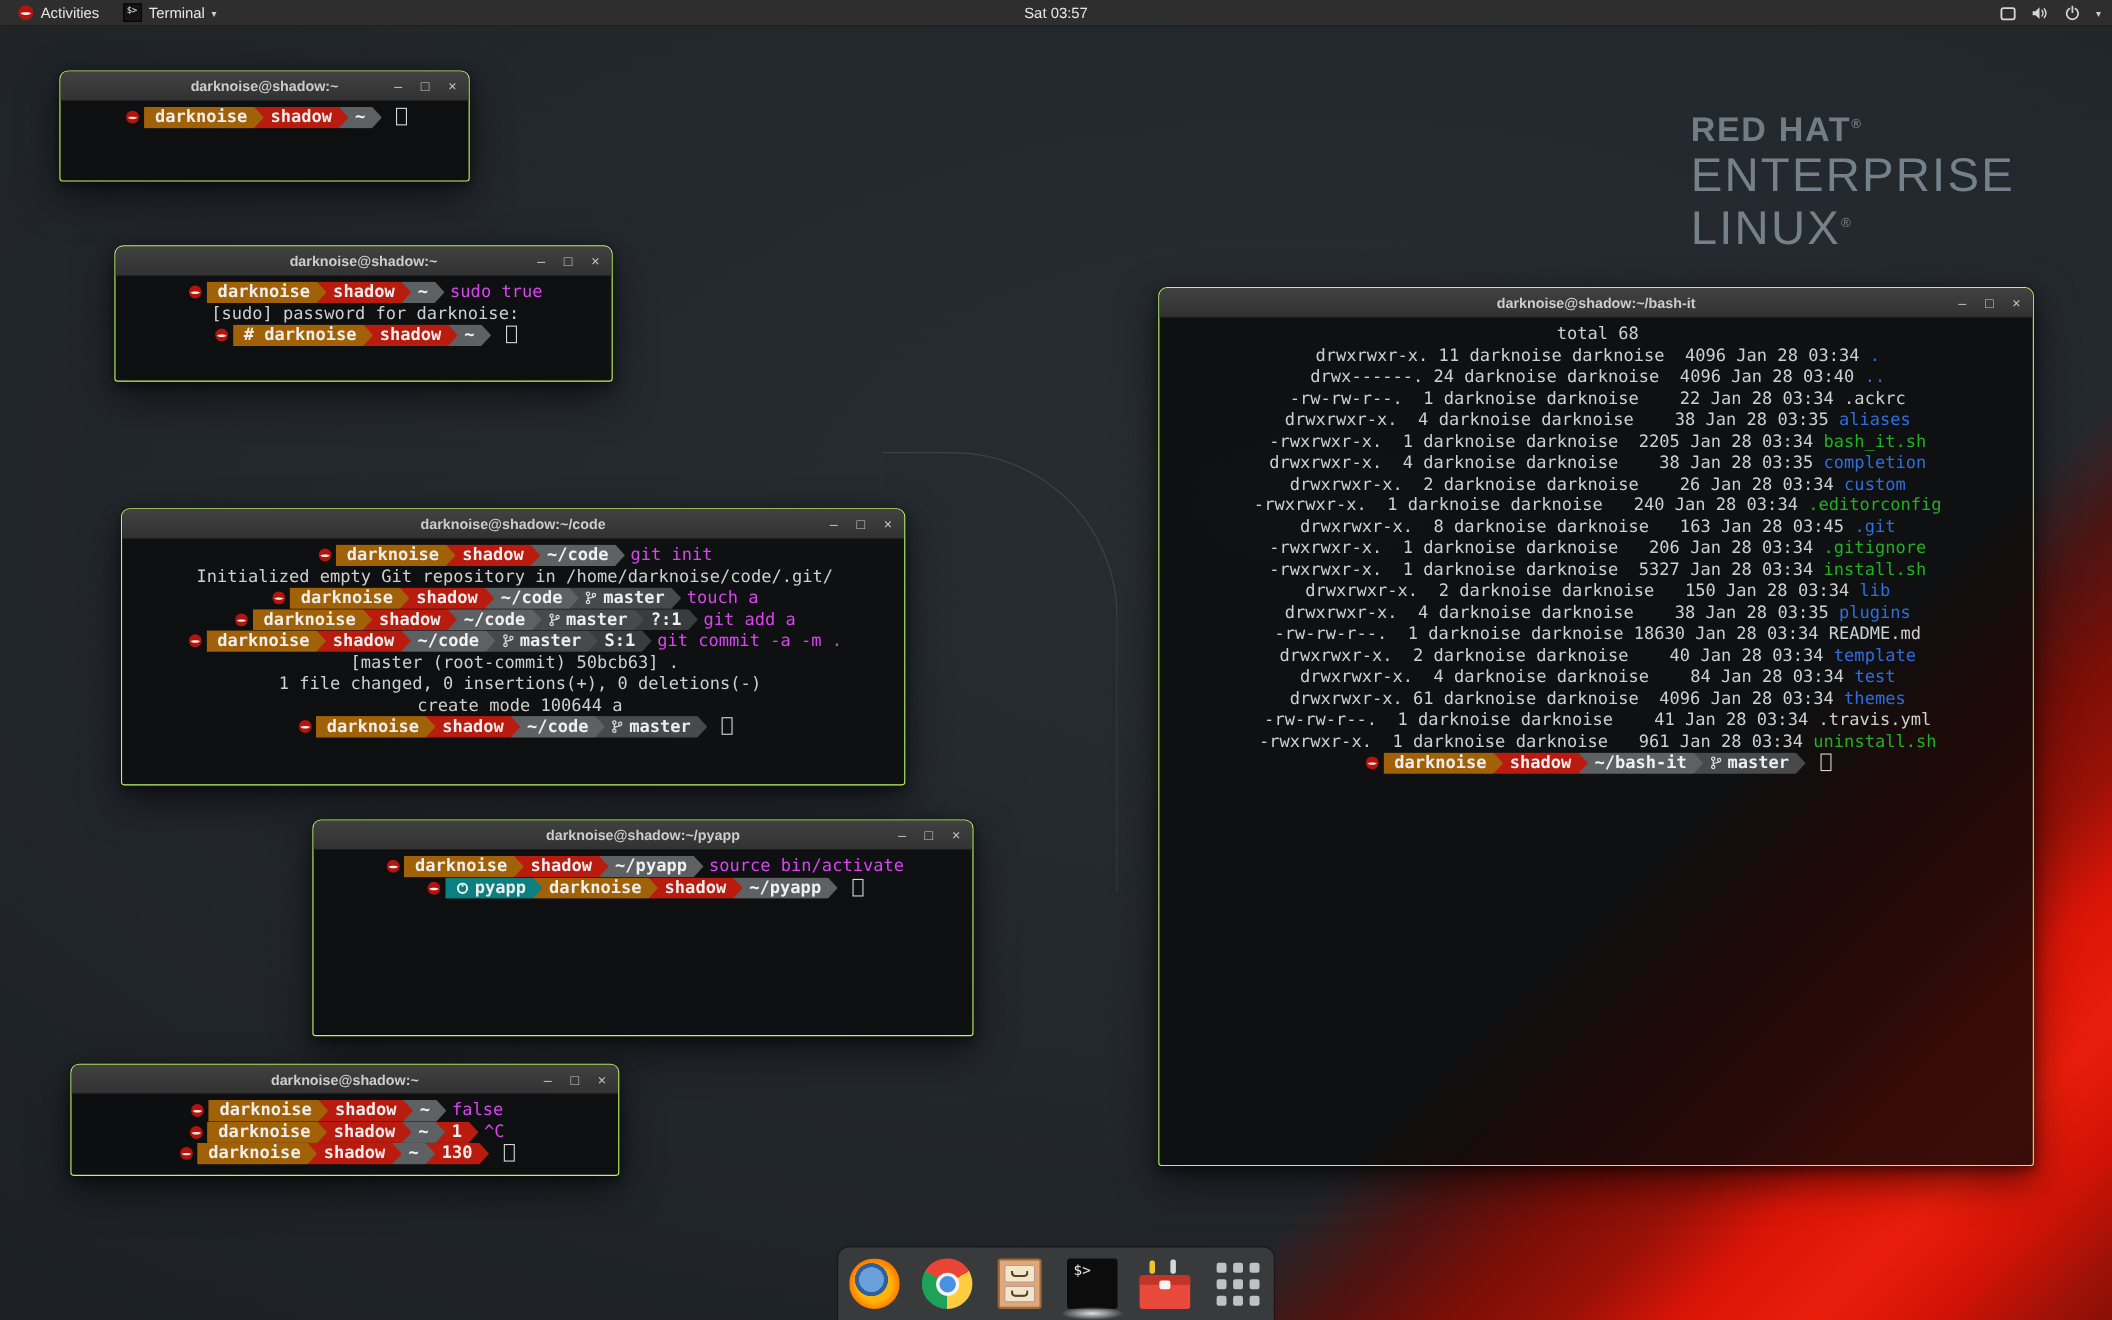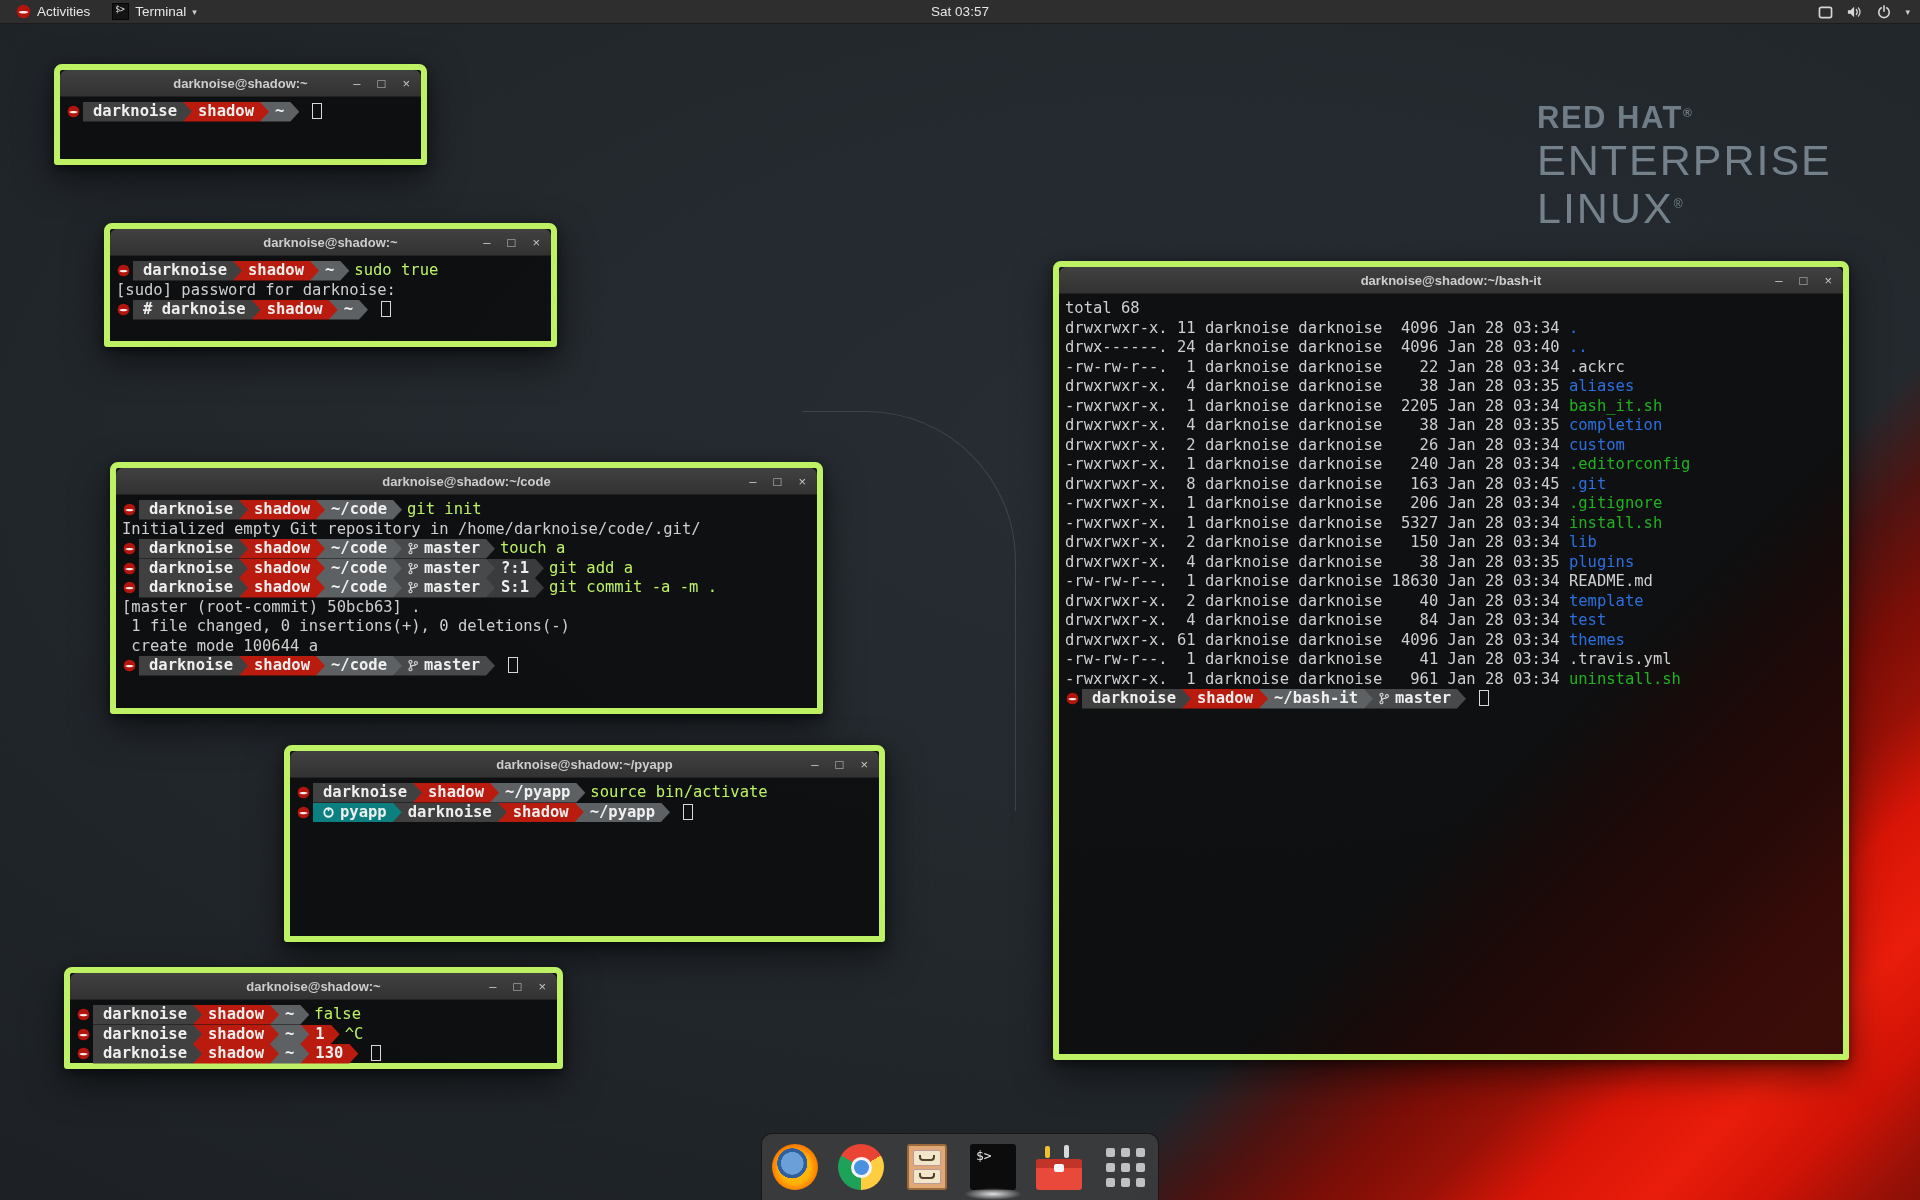--- a/index.html
+++ b/index.html
@@ -37,46 +37,46 @@
   .activities { display:flex; align-items:center; gap:6px; padding:0 8px; height:24px; cursor:default; }
   .appmenu { display:flex; align-items:center; gap:6px; padding:0 8px; height:24px; }
   .mini-term { width:17px; height:17px; background:#141414; border:1px solid #050505; color:#e8e8e8;
     font-family:"DejaVu Sans Mono", monospace; font-size:8px; line-height:8px; padding:2px 0 0 2px; }
   .caret { font-size:9px; color:#cfcfcf; }
   .tb-clock { position:absolute; left:50%; transform:translateX(-50%); font-weight:400; font-size:13.5px; }
   .tb-right { position:absolute; right:10px; top:0; height:24px; display:flex; align-items:center; gap:14px; }
   .tb-right svg { display:block; }
 
   
-  .win { position:absolute; border:6px solid #bef264; border-radius:8px 8px 3px 3px;
-    box-shadow:0 14px 36px rgba(0,0,0,.55), 0 3px 10px rgba(0,0,0,.45); background:rgba(9,9,9,.78); }
+  .win { position:absolute; border:1px solid #bef264; border-radius:8px 8px 3px 3px;
+    box-shadow:0 14px 36px rgba(0,0,0,.55), 0 3px 10px rgba(0,0,0,.45); background:rgba(9,9,9,.78);text-align:center; }
   .tb2 { height:27px; border-radius:7px 7px 0 0; background:linear-gradient(#414141,#323232);
     border-bottom:1px solid #222; position:relative; display:flex; align-items:center; justify-content:center; }
   .tb2 .wtitle { color:#cdcdcd; font-size:13px; font-weight:700; }
   .wbtns { position:absolute; right:11px; top:0; height:100%; display:flex; gap:17px; align-items:center;
     color:#c6c6c6; font-size:13px; }
   .wbtns span { cursor:default; line-height:1; }
   .tbody { padding:5px 3px; font-family:"DejaVu Sans Mono", monospace; font-size:15.5px;
     line-height:19.5px; color:#cfcfcf; }
   .tline { white-space:pre; height:19.5px; position:relative; }
 
   .seg { display:inline-flex; align-items:center; height:19.5px; padding:0 15px 0 10px;
     position:relative; vertical-align:top; color:#eee; font-weight:700; white-space:pre;
     clip-path:polygon(0 0, calc(100% - 9px) 0, 100% 50%, calc(100% - 9px) 100%, 0 100%); }
   .seg.follow { margin-left:-9px; padding-left:15px; }
-  .s-r1 { background:#404040; }
+  .s-r1 { background:#a16207; }
   .s-r2 { background:#b91b0e; }
   .s-gy { background:#5d6163; color:#f0f0f0; }
   .s-git { background:#47494b; }
   .s-st  { background:#393b3d; }
   .s-ex  { background:#b91b0e; }
   .s-venv{ background:#0c7f80; }
   .seg .bicon { margin-right:6px; display:inline-block; }
   .hat { display:inline-flex; align-items:center; justify-content:center; width:20px; height:19.5px; vertical-align:top; }
-  .cmd { color:#bef264; margin-left:5px; white-space:pre; }
+  .cmd { color:#d946ef; margin-left:5px; white-space:pre; }
   .cursor { display:inline-block; width:10px; height:16px; border:1.5px solid #d8d8d8;
     margin-left:13px; vertical-align:-3px; }
   .outtext { white-space:pre; color:#cfcfcf; padding-left:3px; }
   .c-dir { color:#2d6fe0; }
   .c-exe { color:#21b121; }
   .c-plain { color:#cfcfcf; }
 
   
   .dock { position:absolute; left:50%; bottom:0; transform:translateX(-50%);
     width:396px; height:66px; background:rgba(57,59,61,.97); border-radius:10px 10px 0 0;

